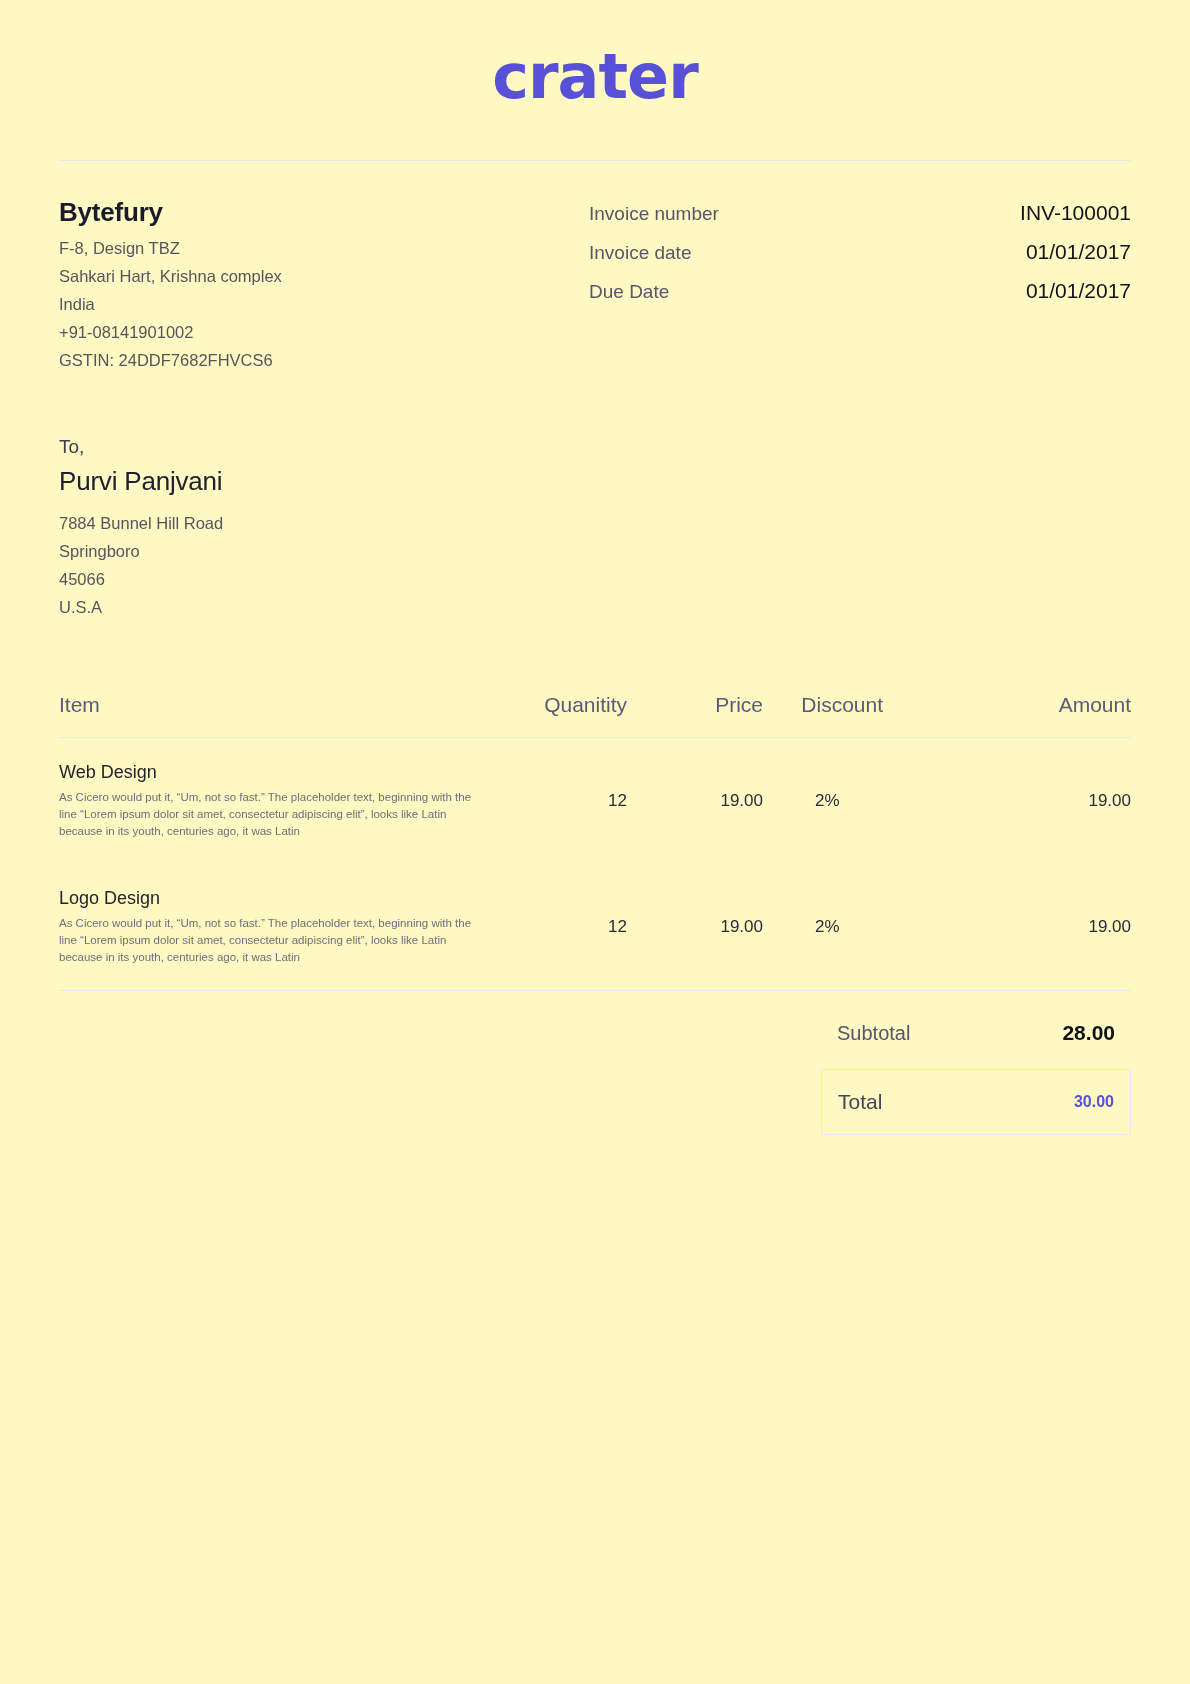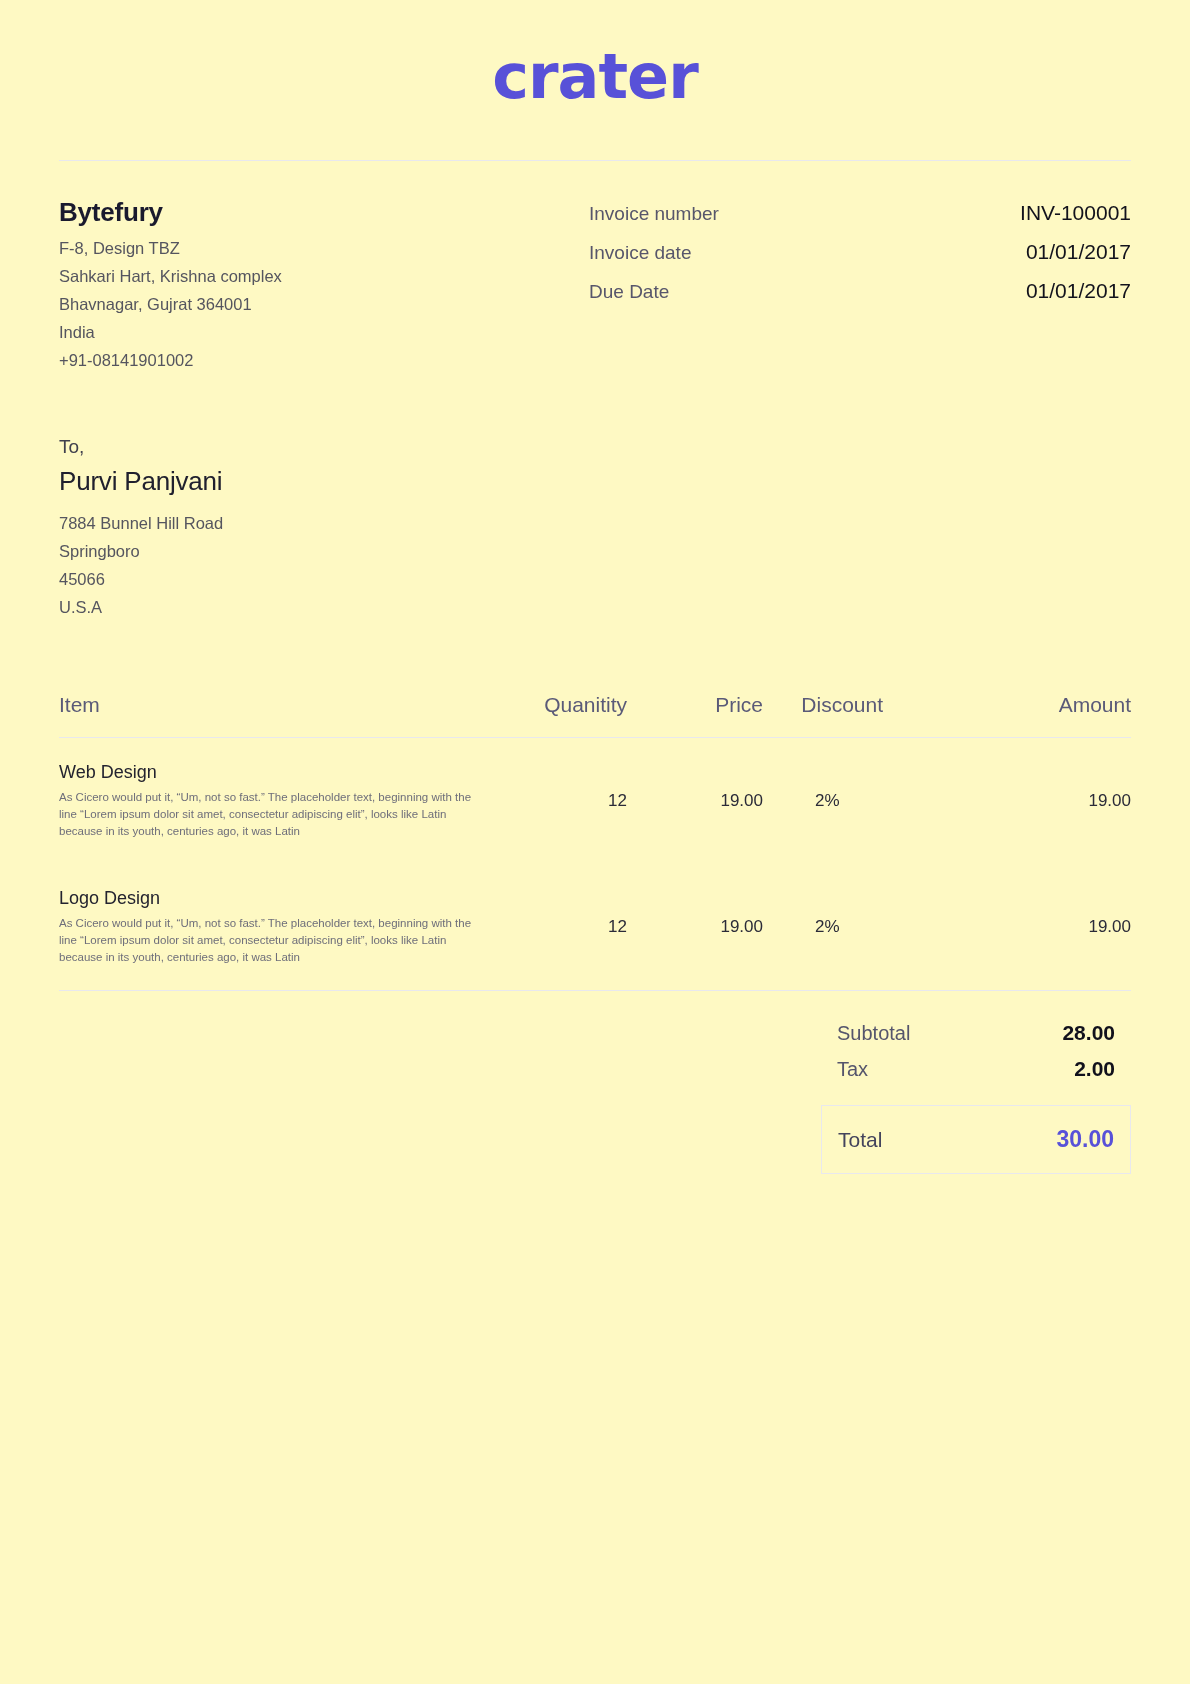--- a/index.html
+++ b/index.html
@@ -160,42 +160,42 @@
 
   .grand {
     margin-top: 18px;
     border: 1px solid #e8e8ee;
     display: flex;
     justify-content: space-between;
     align-items: center;
     padding: 20px 16px;
   }
   .grand-label { font-size: 21px; color: #44445c; }
-  .grand-value { font-size: 23px; color: #5851d8; font-weight: bold; }
+  .grand-value { font-size: 16px; color: #5851d8; font-weight: bold; }
 </style>
 </head>
 <body>
 
 <div class="page">
 
   <div class="logo-wrap">
     <div class="logo-text">crater</div>
   </div>
 
   <div class="top-rule"></div>
 
   <div class="header">
 
     <div class="company">
       <div class="company-name">Bytefury</div>
       <div class="company-line">F-8, Design TBZ</div>
       <div class="company-line">Sahkari Hart, Krishna complex</div>
-      <div class="company-line">Bhavnagar, Gujrat 364001</div>
       <div class="company-line">India</div>
       <div class="company-line">+91-08141901002</div>
+      <div class="company-line">GSTIN: 24DDF7682FHVCS6</div>
     </div>
 
     <div class="meta">
       <div class="meta-row">
         <span class="meta-label">Invoice number</span>
         <span class="meta-value">INV-100001</span>
       </div>
       <div class="meta-row">
         <span class="meta-label">Invoice date</span>
         <span class="meta-value">01/01/2017</span>
@@ -249,24 +249,20 @@
       </tr>
     </tbody>
   </table>
 
   <div class="totals">
     <div class="totals-box">
       <div class="total-row">
         <span class="total-label">Subtotal</span>
         <span class="total-value">28.00</span>
       </div>
-      <div class="total-row">
-        <span class="total-label">Tax</span>
-        <span class="total-value">2.00</span>
-      </div>
       <div class="grand">
         <span class="grand-label">Total</span>
         <span class="grand-value">30.00</span>
       </div>
     </div>
   </div>
 
 </div>
 
 </body></html>

